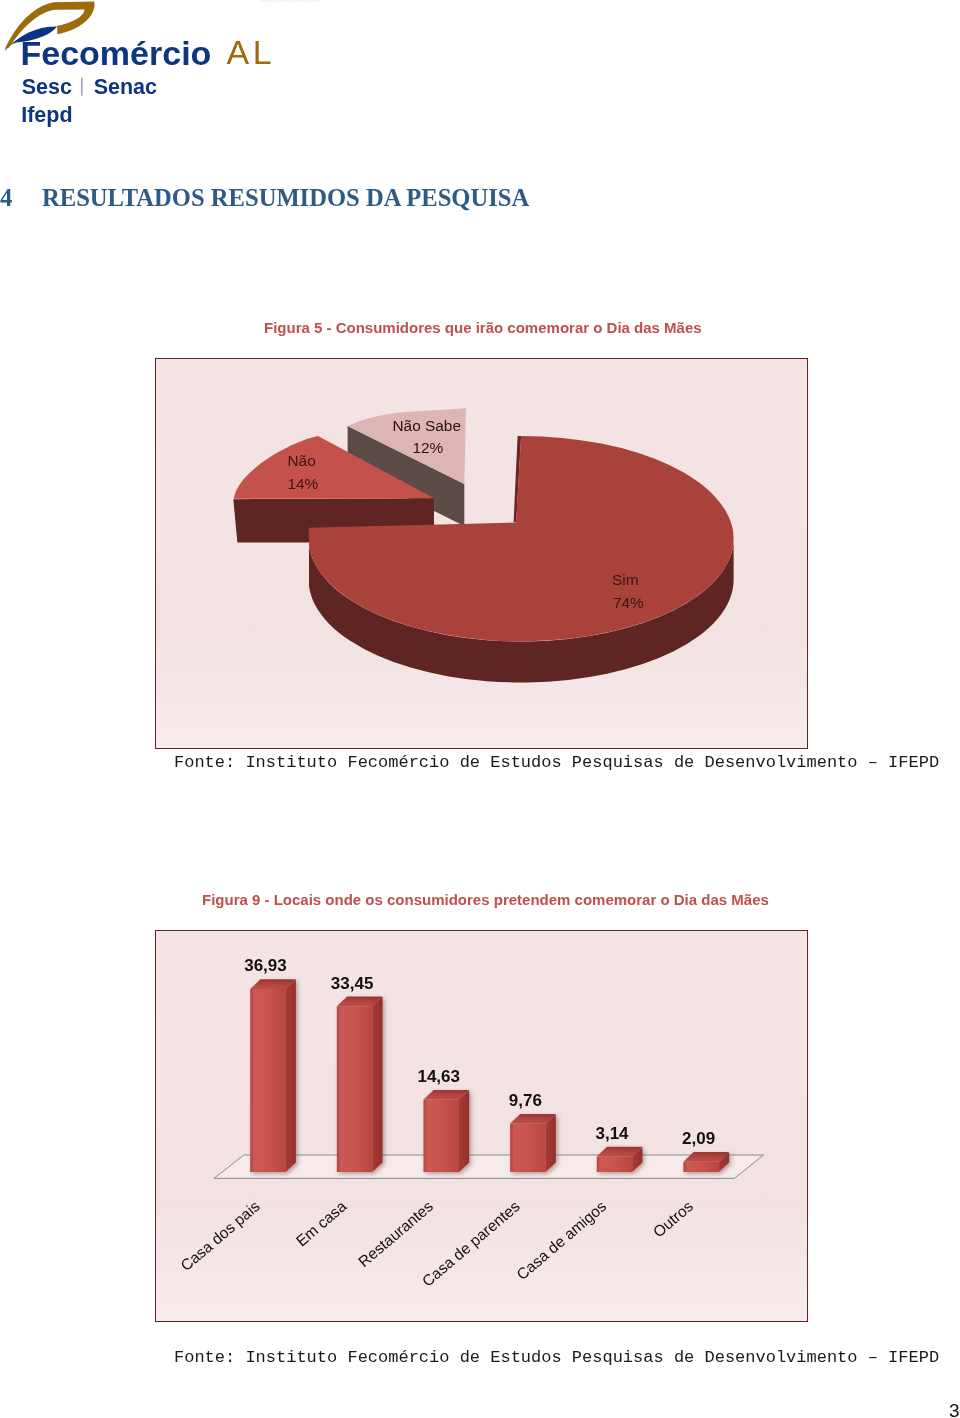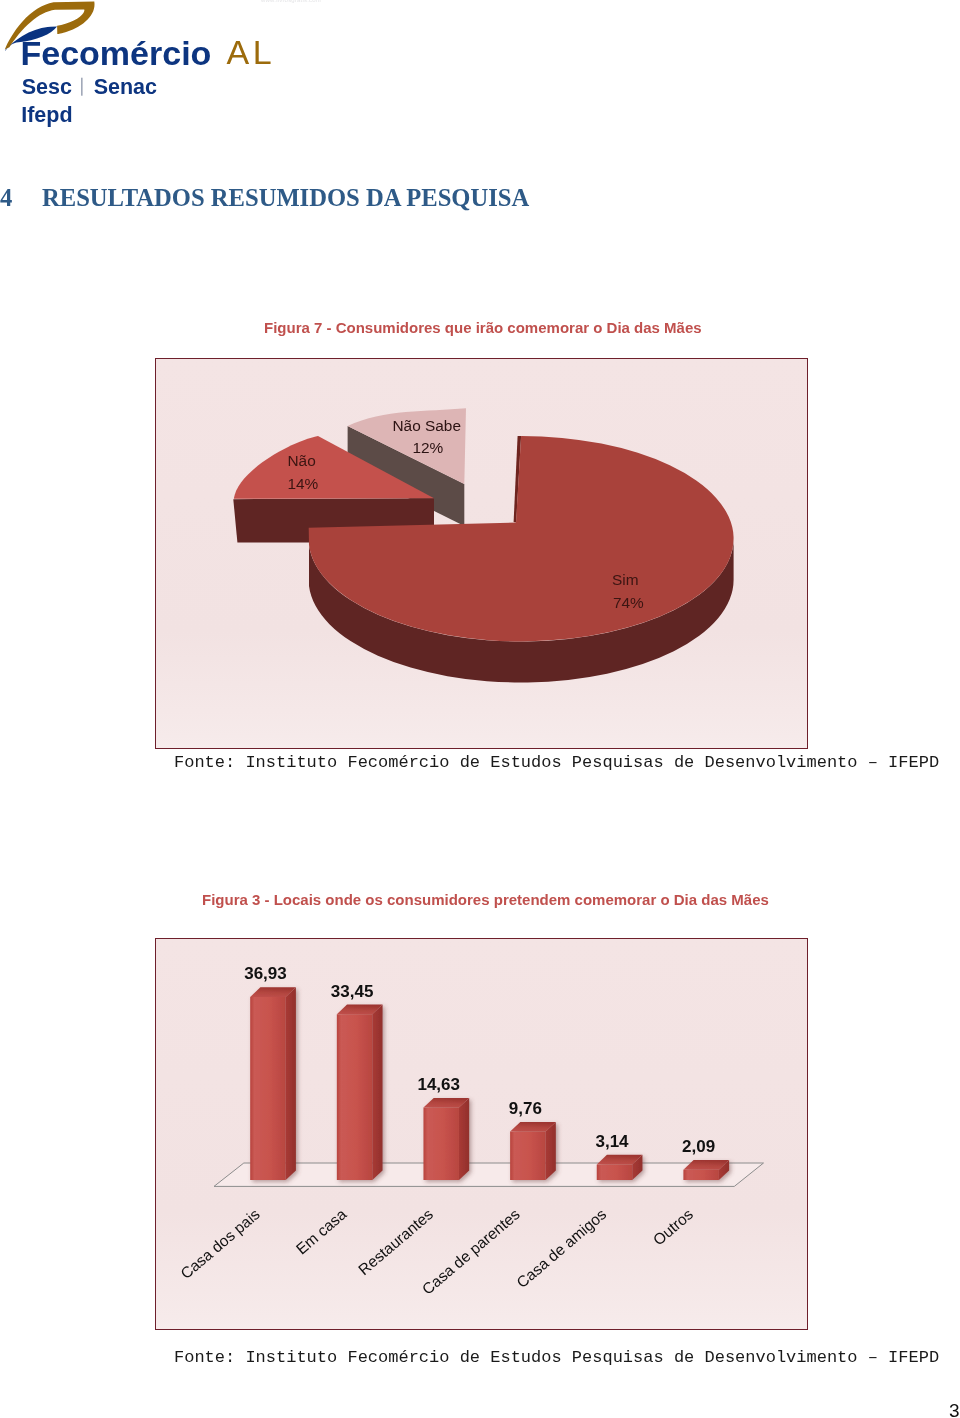--- a/index.html
+++ b/index.html
@@ -64,21 +64,21 @@
       <rect x="81.2" y="77.7" width="1.3" height="18" fill="#8B94A8"></rect>
       <text class="lg-sub" x="93.7" y="94.3">Senac</text>
       <text class="lg-sub" x="21.2" y="122.3">Ifepd</text>
     </svg>
   </div>
 
   <div class="heading">
     <span class="num">4</span><span>RESULTADOS RESUMIDOS DA PESQUISA</span>
   </div>
 
-  <div class="fig-caption" style="left:264px;top:319px;">Figura 7 - Consumidores que irão comemorar o Dia das Mães</div>
+  <div class="fig-caption" style="left:264px;top:319px;">Figura 5 - Consumidores que irão comemorar o Dia das Mães</div>
   <div class="chartbox" id="pie-box" style="left:155px;top:358px;width:653px;height:391px;">
     <svg class="chart-svg" width="651" height="389" viewBox="155 358 651 389" xmlns="http://www.w3.org/2000/svg">
 
       <path fill="#5C4B47" d="M346.6 425 L346.6 467 L463.3 525 L463.3 483 Z"></path>
       <path fill="#DDB5B5" d="M346.6 425 C 383.5 407.8, 425.5 410.8, 465.0 407.2 L 463.3 483 Z"></path>
 
       <path fill="#5F2523" d="M232.3 498.2 L236.4 541.4 L433 541.4 L433 497.3 Z"></path>
       <path fill="#C4514C" d="M433 497.3 L232.8 497.7 C 236.9 469.2, 291.5 439.9, 317.0 435.0 Z"></path>
 
       <path fill="#5F2523" d="M732.6 537.7 A 212.5 102.7 0 0 1 308.0 544.1 L 308.0 585.1 A 212.5 102.7 0 0 0 732.6 578.7 Z"></path>
@@ -88,22 +88,22 @@
       <text class="pie-lab" x="611" y="584">Sim</text>
       <text class="pie-lab" x="612" y="607">74%</text>
       <text class="pie-lab" x="286.5" y="464.5">Não</text>
       <text class="pie-lab" x="286.5" y="488">14%</text>
       <text class="pie-lab dk" x="391.5" y="430">Não Sabe</text>
       <text class="pie-lab dk" x="411.5" y="452">12%</text>
     </svg>
   </div>
   <div class="fonte" style="left:174px;top:753px;">Fonte: Instituto Fecomércio de Estudos Pesquisas de Desenvolvimento – IFEPD</div>
 
-  <div class="fig-caption" style="left:202px;top:891px;">Figura 3 - Locais onde os consumidores pretendem comemorar o Dia das Mães</div>
-  <div class="chartbox" id="bar-box" style="left:155px;top:930px;width:653px;height:392px;margin-top:8px;">
+  <div class="fig-caption" style="left:202px;top:891px;">Figura 9 - Locais onde os consumidores pretendem comemorar o Dia das Mães</div>
+  <div class="chartbox" id="bar-box" style="left:155px;top:930px;width:653px;height:392px;">
     <svg class="chart-svg" width="651" height="390" viewBox="155 930 651 390" xmlns="http://www.w3.org/2000/svg">
       <defs>
         <linearGradient id="barFrontGrad" x1="0" y1="0" x2="1" y2="0">
           <stop offset="0" stop-color="#B8433D"></stop>
             <stop offset="0.12" stop-color="#CA5A54"></stop>
           <stop offset="0.55" stop-color="#C8534D"></stop>
             <stop offset="1" stop-color="#B84640"></stop>
         </linearGradient>
         <linearGradient id="barSideGrad" x1="0" y1="0" x2="1" y2="0">
           <stop offset="0" stop-color="#A83A35"></stop>

